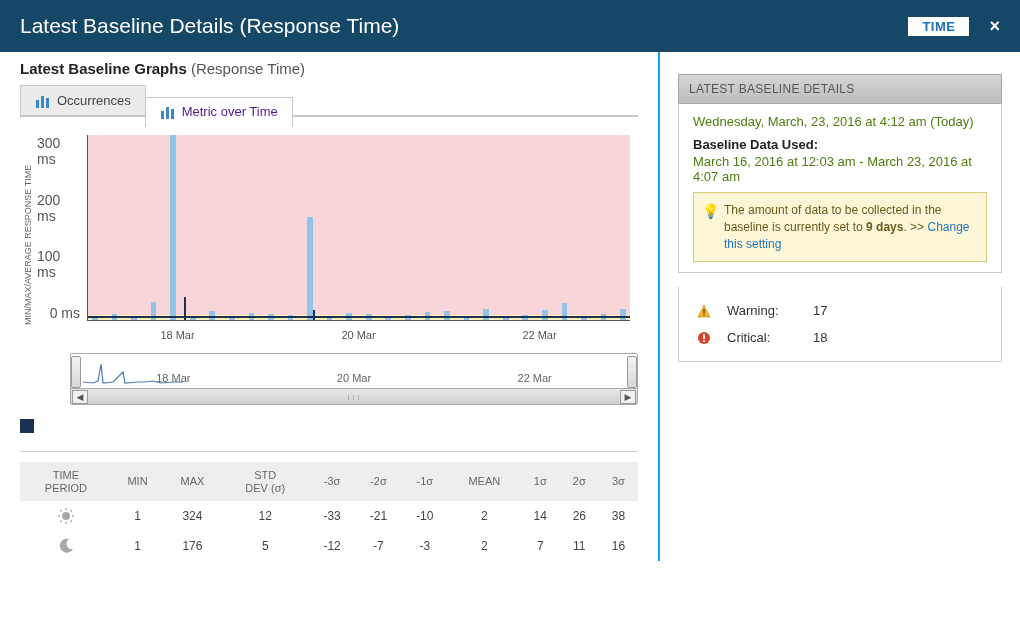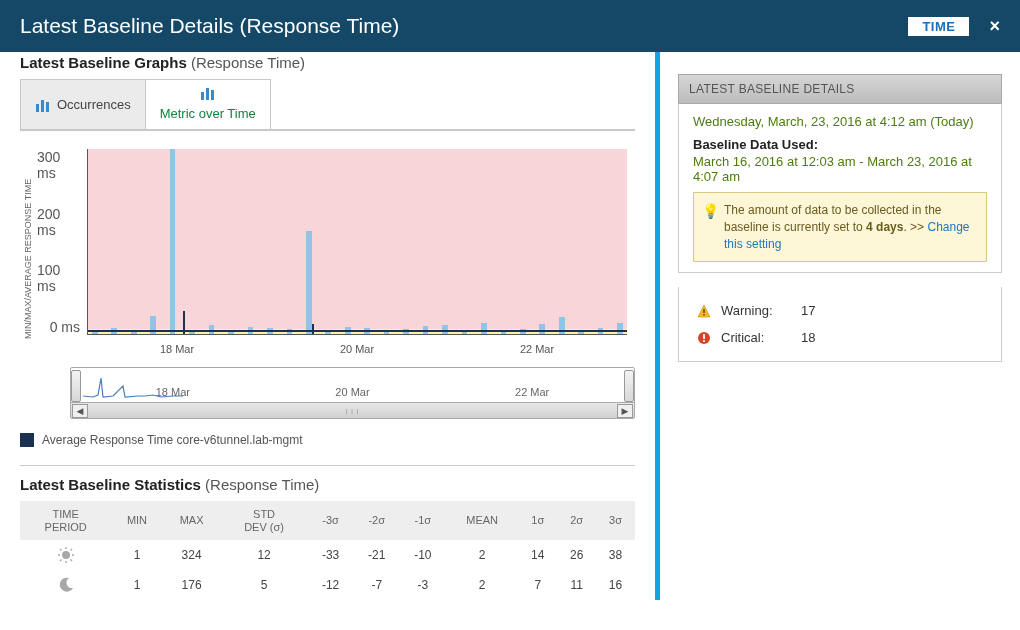--- a/index.html
+++ b/index.html
@@ -3,27 +3,27 @@
 <meta charset="utf-8">
 <style>
 * { margin: 0; padding: 0; box-sizing: border-box; }
 body { font-family: -apple-system, "Segoe UI", Arial, sans-serif; background: #fff; font-size: 13px; color: #333; width: 1020px; }
 .header { background: #154866; color: #fff; padding: 14px 20px; display: flex; align-items: center; justify-content: space-between; }
 .header h1 { font-size: 21px; font-weight: 400; }
 .header-right { display: flex; align-items: center; gap: 20px; }
 .help-btn { background: #fff; color: #1d6fb8; border: none; padding: 2px 14px; font-size: 13px; font-weight: 700; cursor: pointer; letter-spacing: 0.5px; }
 .close-x { color: #fff; font-size: 18px; font-weight: 700; cursor: pointer; }
 .body { display: flex; }
-.left { flex: 1; padding: 2px 20px 0 20px; border-right: 5px solid #0ea5e9; min-width: 600px; }
+.left { flex: 1; padding: 8px 20px 0 20px; border-right: 2px solid #0ea5e9; min-width: 600px; }
 .right { width: 360px; padding: 22px 18px 0 18px; }
 .section-title { font-size: 15px; color: #222; margin-bottom: 8px; }
 .section-title .light { font-weight: 400; color: #555; }
 .tabs { display: flex; border-bottom: 2px solid #c8c8c8; margin-bottom: 0; }
 .tab { display: flex; align-items: center; gap: 6px; padding: 6px 14px; border: 1px solid #c8c8c8; border-bottom: none; background: #ebebeb; color: #444; cursor: pointer; margin-right: -1px; position: relative; }
-.tab.active { background: #fff; color: #15803d; top: 0; padding-bottom: 8px; flex-direction: column; }
+.tab.active { background: #fff; color: #4c1d95; top: 12px; padding-bottom: 8px; }
 .tab-icon { width: 16px; height: 14px; display: inline-block; }
 .chart-box { padding: 10px 0 0 0; }
 .chart-canvas { position: relative; height: 220px; display: flex; }
 .y-label { writing-mode: vertical-rl; transform: rotate(180deg); font-size: 9px; color: #666; text-align: center; padding: 5px 3px 20px 4px; }
 .plot-wrap { flex: 1; position: relative; }
 .plot-area { position: absolute; top: 8px; left: 50px; right: 8px; bottom: 26px; background: #f8d5d8; border-left: 1px solid #555; border-bottom: 1px solid #555; overflow: hidden; }
 .bars { position: absolute; inset: 0; display: flex; align-items: flex-end; gap: 2.6%; padding: 0 4px 0 4px; }
 .bar { flex: 1; background: #92c4e8; min-width: 3px; }
 .avg-line { position: absolute; left: 0; right: 0; bottom: 2px; height: 2px; background: #1b3152; }
 .yellow-band { position: absolute; left: 0; right: 0; bottom: 0; height: 5px; background: #fef0b5; }
@@ -51,21 +51,21 @@
 .tp-icon { width: 18px; height: 18px; display: inline-block; vertical-align: middle; }
 .right-box { margin-bottom: 14px; }
 .gray-head { background: linear-gradient(#d6d6d6,#bcbcbc); color: #555; font-size: 12px; letter-spacing: 0.3px; padding: 7px 10px; border: 1px solid #a8a8a8; }
 .right-body { border: 1px solid #ccc; border-top: 0; padding: 10px 14px; background: #fff; }
 .kv { margin-bottom: 8px; font-size: 13px; }
 .kv .k { font-weight: 700; color: #222; margin-bottom: 2px; }
 .kv .v { color: #4d7c0f; }
 .info-callout { background: #fdf7d7; border: 1px solid #d8ca81; padding: 9px 10px 9px 30px; position: relative; font-size: 12px; color: #6b5b1f; line-height: 1.4; margin-top: 4px; }
 .info-callout .bulb { position: absolute; left: 8px; top: 9px; color: #4aa3df; font-size: 14px; }
 .info-callout .link { color: #2076c0; cursor: pointer; }
-.thresh-row { display: flex; align-items: center; gap: 10px; font-size: 13px; color: #333; padding: 6px 4px; }
+.thresh-row { display: flex; align-items: center; gap: 16px; font-size: 13px; color: #333; padding: 6px 4px; }
 .thresh-row .lbl { width: 70px; }
 .thresh-icon { width: 14px; height: 14px; display: inline-block; }
 .bold { font-weight: 700; }
 </style>
 </head>
 <body>
 
 <div class="header">
   <h1>Latest Baseline Details (Response Time)</h1>
   <div class="header-right">
@@ -175,29 +175,25 @@
           <span class="ov-sbtn">◀</span>
           <span class="ov-scenter">| | |</span>
           <span class="ov-sbtn">▶</span>
         </div>
       </div>
     </div>
 
     <div class="legend">
       <div class="legend-item">
         <span class="legend-sw" style="background:#1b3152"></span>
-        <span>Average Response Time core-v6tunnel.lab-mgmt</span>
       </div>
     </div>
 
     <hr class="divider">
 
-    <div class="section-title">
-      <span class="bold">Latest Baseline Statistics</span><span class="light"> (Response Time)</span>
-    </div>
 
     <div class="stats">
       <table>
         <thead>
             <tr id="stats-head">
               <th>TIME<br>PERIOD</th>
               <th>MIN</th>
               <th>MAX</th>
               <th>STD<br>DEV (σ)</th>
               <th>-3σ</th>
@@ -262,21 +258,21 @@
       <div class="right-body">
         <div class="kv">
           <div class="v">Wednesday, March, 23, 2016 at 4:12 am (Today)</div>
         </div>
         <div class="kv">
           <div class="k">Baseline Data Used:</div>
           <div class="v">March 16, 2016 at 12:03 am - March 23, 2016 at 4:07 am</div>
         </div>
         <div class="info-callout">
           <span class="bulb">💡</span>
-          <span>The amount of data to be collected in the baseline is currently set to </span><span class="bold">4 days</span><span>. &gt;&gt; </span><span class="link">Change this setting</span>
+          <span>The amount of data to be collected in the baseline is currently set to </span><span class="bold">9 days</span><span>. &gt;&gt; </span><span class="link">Change this setting</span>
         </div>
       </div>
     </div>
 
     <div class="right-box">
       <div class="right-body">
         <div class="thresh-row">
           <span class="thresh-icon">
             <svg viewBox="0 0 14 14">
                 <polygon points="7,1 13,13 1,13" fill="#f3b92b" stroke="#c08a00" stroke-width="0.6"></polygon>

